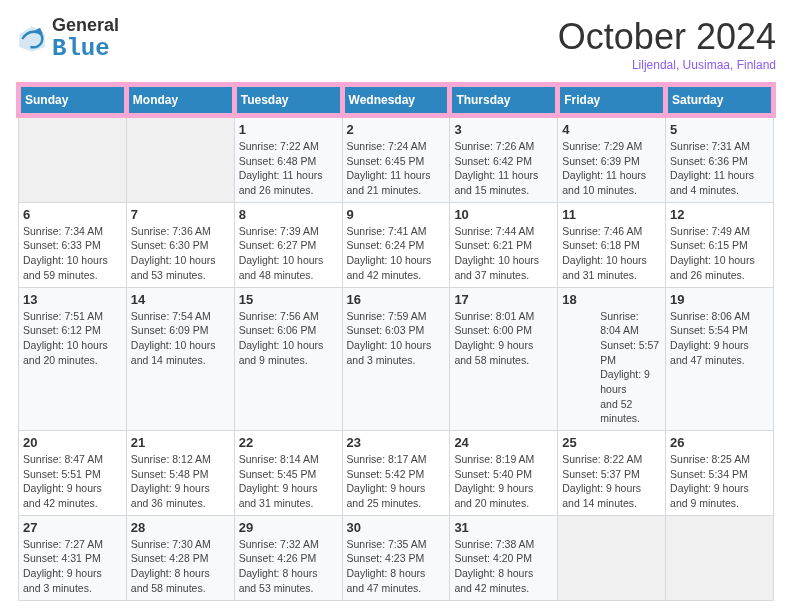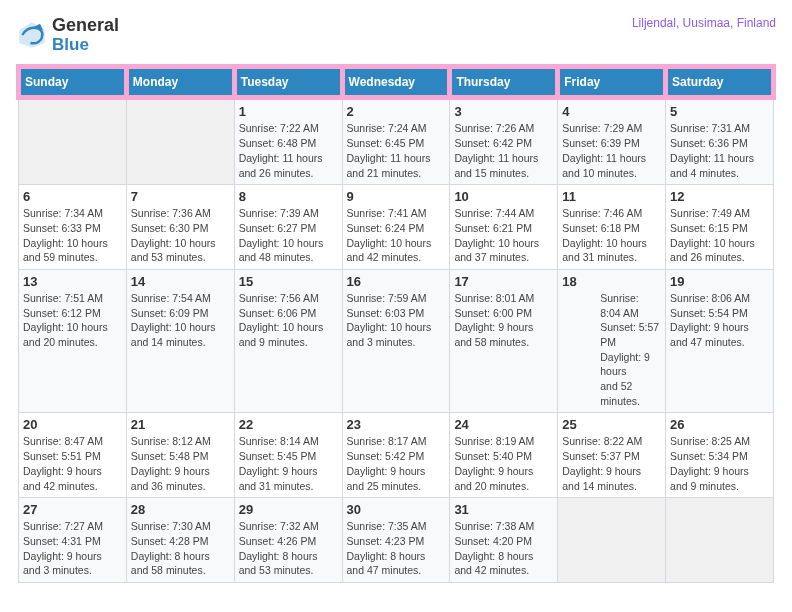--- a/index.html
+++ b/index.html
@@ -24,21 +24,21 @@
     }
     .logo-text {
       display: flex;
       flex-direction: column;
       font-size: 18px;
       font-weight: bold;
       color: #1a5276;
       line-height: 1.1;
     }
     .logo-text span:first-child { color: #333; font-size: 18px; }
-    .logo-text span:last-child { color: #2e86c1; font-size: 17px; }
+    .logo-text span:last-child { color: #2e86c1; font-size: 24px; font-family: Liberation Mono, monospace; }
     .logo-icon {
       width: 32px;
       height: 32px;
     }
     .title-block {
       text-align: right;
     }
     .title-block h1 {
       font-size: 36px;
       color: #333;
@@ -103,20 +103,21 @@
       <polygon points="20,4 36,14 36,30 20,36 4,30 4,14" fill="#2e86c1" opacity="0.2"></polygon>
       <path d="M8,20 Q15,8 28,12 Q35,15 32,24 Q28,32 18,30" fill="none" stroke="#2e86c1" stroke-width="3"></path>
       <path d="M22,10 L30,6 L34,14" fill="#2e86c1"></path>
     </svg>
     <div class="logo-text">
       <span>General</span>
       <span>Blue</span>
     </div>
   </div>
   <div class="title-block">
+    <h1>October 2024</h1>
     <h2>Liljendal, Uusimaa, Finland</h2>
   </div>
 </div>
 
 <table class="calendar">
   <thead>
     <tr id="weekday-header">
     <th>Sunday</th>
         <th>Monday</th>
         <th>Tuesday</th>

